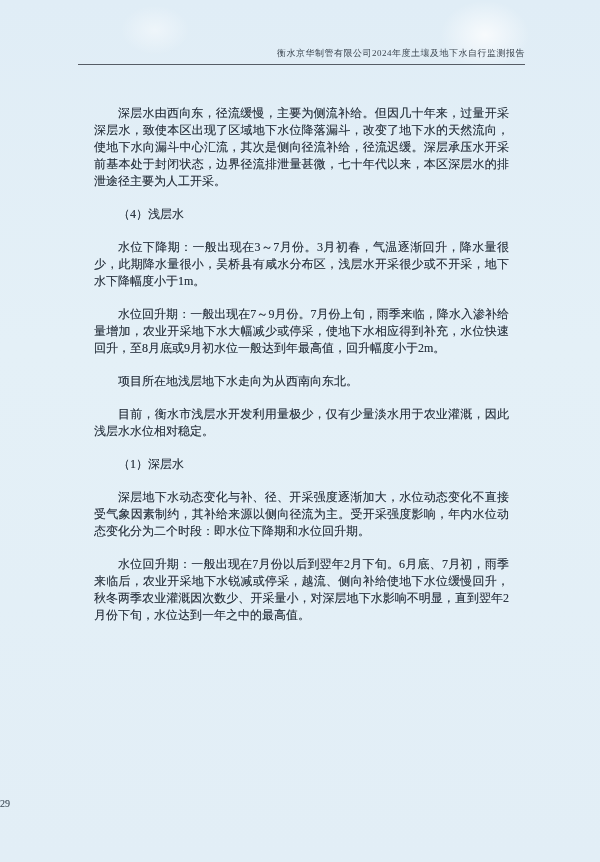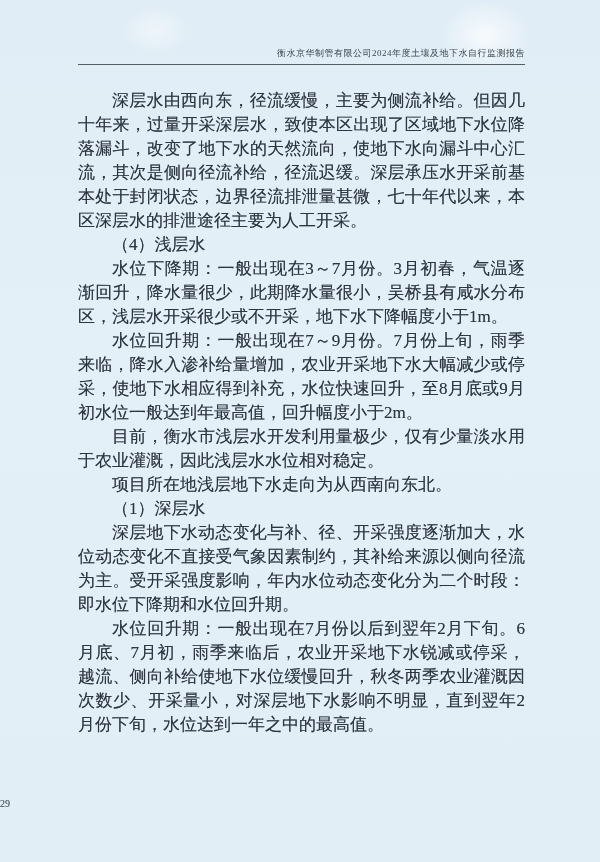--- a/index.html
+++ b/index.html
@@ -46,23 +46,23 @@
     padding-bottom: 4px;
     border-bottom: 1px solid #565d66;
   }
   .content {
     position: absolute;
     top: 89px;
     left: 78px;
     width: 447px;
   }
   .content p {
-    margin: 0;
-    font-size: 17px;
-    line-height: 24px;
+    margin: 16px;
+    font-size: 12px;
+    line-height: 17px;
     color: #2c3642;
     text-align: justify;
     text-indent: 2em;
     text-shadow: 0 0 0.5px rgba(44,54,66,0.55);
     word-break: break-all;
   }
   .section-heading {
     margin: 7px 0 8px 0;
     font-family: "Liberation Sans", sans-serif;
     font-weight: bold;
@@ -98,23 +98,23 @@
     <p>深层水由西向东，径流缓慢，主要为侧流补给。但因几十年来，过量开采深层水，致使本区出现了区域地下水位降落漏斗，改变了地下水的天然流向，使地下水向漏斗中心汇流，其次是侧向径流补给，径流迟缓。深层承压水开采前基本处于封闭状态，边界径流排泄量甚微，七十年代以来，本区深层水的排泄途径主要为人工开采。</p>
 
 
     <p>（4）浅层水</p>
 
 
     <p>水位下降期：一般出现在3～7月份。3月初春，气温逐渐回升，降水量很少，此期降水量很小，吴桥县有咸水分布区，浅层水开采很少或不开采，地下水下降幅度小于1m。</p>
 
     <p>水位回升期：一般出现在7～9月份。7月份上旬，雨季来临，降水入渗补给量增加，农业开采地下水大幅减少或停采，使地下水相应得到补充，水位快速回升，至8月底或9月初水位一般达到年最高值，回升幅度小于2m。</p>
 
+    <p>项目所在地浅层地下水走向为从西南向东北。</p>
+
     <p>目前，衡水市浅层水开发利用量极少，仅有少量淡水用于农业灌溉，因此浅层水水位相对稳定。</p>
-
-    <p>项目所在地浅层地下水走向为从西南向东北。</p>
 
     <p>（1）深层水</p>
 
     <p>深层地下水动态变化与补、径、开采强度逐渐加大，水位动态变化不直接受气象因素制约，其补给来源以侧向径流为主。受开采强度影响，年内水位动态变化分为二个时段：即水位下降期和水位回升期。</p>
 
 
     <p>水位回升期：一般出现在7月份以后到翌年2月下旬。6月底、7月初，雨季来临后，农业开采地下水锐减或停采，越流、侧向补给使地下水位缓慢回升，秋冬两季农业灌溉因次数少、开采量小，对深层地下水影响不明显，直到翌年2月份下旬，水位达到一年之中的最高值。</p>
 
   </div>
 

